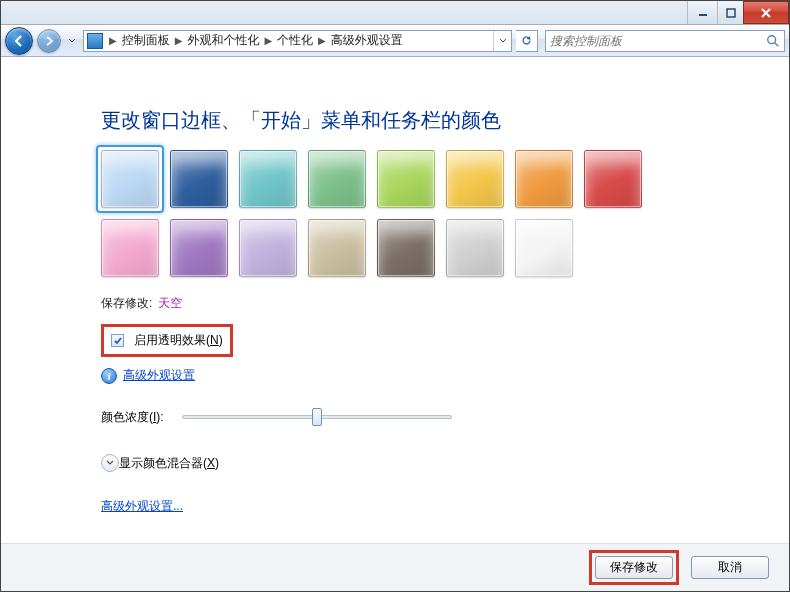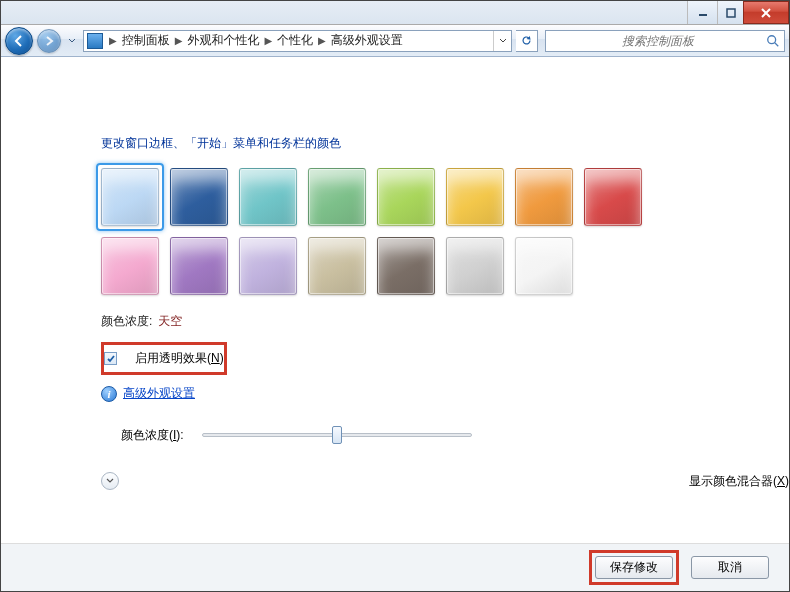--- a/index.html
+++ b/index.html
@@ -22,53 +22,53 @@
   .breadcrumb { flex: 1; height: 22px; background: #fff; border: 1px solid #8aa1bc; display: flex; align-items: center; font-size: 12px; color: #222; }
   .bc-icon { width:16px; height:16px; margin:0 3px; background: linear-gradient(#6bb0ee,#2a7ac2); border:1px solid #1c5a96; }
   .bc-sep { color:#555; padding:0 3px; font-size:10px; }
   .bc-item { padding: 9px 2px; }
   .bc-drop { width:18px; height:20px; border-left:1px solid #ccc; display:flex; align-items:center; justify-content:center; }
   
   .refresh { width:22px; height:22px; background:#fff; border:1px solid #8aa1bc; border-left:none; display:flex; align-items:center; justify-content:center; }
   .refresh svg { fill:#1f5fa8; }
   
   .search { width: 240px; height:22px; background:#fff; border:1px solid #8aa1bc; display:flex; align-items:center; padding:0 4px; margin-left:3px; }
-  .search input { flex:1; border:none; outline:none; font-size:12px; color:#888; font-style:italic; background:transparent;text-align:center; }
+  .search input { flex:1; border:none; outline:none; font-size:12px; color:#888; font-style:italic; background:transparent; }
   .search svg { fill:#4a7db8; }
   
   .menubar { height: 24px; background: linear-gradient(#f6f9fc, #e6eef7); border-bottom:1px solid #c5d3e3; display:flex; align-items:center; padding:0 4px; gap:1px; }
   .menu-item { padding: 3px 8px; }
   .menu-item u { text-decoration: underline; }
   
   .content { position:absolute; top:82px; bottom:48px; left:0; right:0; padding: 24px 0 0 100px; overflow:hidden; }
   
-  .heading { color:#003399; font-size:12px; margin-bottom:16px;margin-top:28px; }
+  .heading { color:#003399; font-size:20px; margin-bottom:16px; }
   
   .swatches { display:flex; flex-wrap: wrap; gap:11px; width: 580px; }
   .swatch { width:58px; height:58px; border-radius:3px; position:relative; cursor:pointer; border:1px solid rgba(0,0,0,.15); box-shadow: inset 0 0 0 1px rgba(255,255,255,.5), inset 0 12px 14px rgba(255,255,255,.55), 0 1px 2px rgba(0,0,0,.15); }
   .swatch.selected::before { content:''; position:absolute; inset:-6px; border:2px solid #3c9ae8; border-radius:4px; box-shadow:0 0 4px rgba(60,154,232,.6); }
   
   .row { margin-top:18px; display:flex; align-items:center; gap:6px; }
   .label-inline { color:#222; }
-  .value-gray { color:#7f1d1d; }
-  
-  .highlight-box { border: 3px solid #d03a2a; padding: 5px 0; display:inline-flex; align-items:center; gap:18px; margin-top:12px; }
+  .value-gray { color:#a21caf; }
+  
+  .highlight-box { border: 3px solid #d03a2a; padding: 5px 7px; display:inline-flex; align-items:center; gap:10px; margin-top:12px; }
   .checkbox { width:13px; height:13px; border:1px solid #7a9ec6; background:linear-gradient(#f3f8fd,#dbe8f6); display:flex; align-items:center; justify-content:center; }
   .checkbox svg { display:block; }
   
   .info-row { display:flex; align-items:center; gap:6px; margin-top:10px; }
   .info-icon { width:16px; height:16px; border-radius:50%; background: radial-gradient(circle at 35% 30%, #9fd0ff, #2a7ad6); display:flex; align-items:center; justify-content:center; color:#fff; font-weight:bold; font-style:italic; font-family:Georgia,serif; font-size:11px; border:1px solid #1b5aa6; }
   .link { color:#0645c8; text-decoration:underline; cursor:pointer; }
   
-  .slider-row { display:flex; align-items:center; gap:18px; margin-top:22px;margin-left:20px; }
+  .slider-row { display:flex; align-items:center; gap:18px; margin-top:22px; }
   .slider { width:270px; height:22px; position:relative; }
   .slider-track { position:absolute; top:9px; left:0; right:0; height:4px; background:#e6e9ed; border:1px solid #b8bfc8; border-radius:2px; }
   .slider-thumb { position:absolute; top:2px; left:50%; transform:translateX(-50%); width:10px; height:18px; background:linear-gradient(#f7faff,#d7e5f4); border:1px solid #6f91b6; border-radius:2px; }
   
-  .expander-row { display:flex; align-items:center; gap:6px; margin-top:26px;justify-content:space-between; }
+  .expander-row { display:flex; align-items:center; margin-top:26px; }
   .expander-btn { width:18px; height:18px; border-radius:50%; border:1px solid #aab6c4; background:linear-gradient(#fdfeff,#e6ecf3); display:flex; align-items:center; justify-content:center; }
   
   .adv-link { margin-top:26px; }
 
   .footer { position:absolute; bottom:0; left:0; right:0; height:48px; border-top:1px solid #ddd; background:#f1f4f7; display:flex; align-items:center; justify-content:flex-end; gap:12px; padding:0 20px; }
   .btn { min-width:78px; height:23px; border:1px solid #8a97a6; background:linear-gradient(#fdfdfe,#e5e9ee); border-radius:3px; font-size:12px; cursor:pointer; padding:0 14px; }
   .btn-highlight { border: 3px solid #d03a2a; padding:3px; }
 </style>
 </head>
 <body>
@@ -158,21 +158,21 @@
         <div class="swatch" style="background: linear-gradient(150deg, rgb(248, 199, 224), rgb(244, 169, 207) 55%, rgb(220, 152, 186));"></div>
         <div class="swatch" style="background: linear-gradient(150deg, rgb(193, 167, 215), rgb(160, 120, 194) 55%, rgb(144, 108, 175));"></div>
         <div class="swatch" style="background: linear-gradient(150deg, rgb(214, 205, 234), rgb(192, 178, 222) 55%, rgb(173, 160, 200));"></div>
         <div class="swatch" style="background: linear-gradient(150deg, rgb(220, 213, 193), rgb(201, 191, 160) 55%, rgb(181, 172, 144));"></div>
         <div class="swatch" style="background: linear-gradient(150deg, rgb(169, 161, 156), rgb(122, 110, 102) 55%, rgb(110, 99, 92));"></div>
         <div class="swatch" style="background: linear-gradient(150deg, rgb(224, 224, 224), rgb(208, 208, 208) 55%, rgb(187, 187, 187));"></div>
         <div class="swatch" style="background: linear-gradient(150deg, rgb(248, 248, 248), rgb(244, 244, 244) 55%, rgb(220, 220, 220));"></div>
       </div>
 
     <div class="row">
-      <span class="label-inline">颜色浓度:</span>
+      <span class="label-inline">保存修改:</span>
       <span class="value-gray">天空</span>
     </div>
 
     <div class="highlight-box">
       <div class="checkbox">
         <svg width="10" height="10">
             <path d="M2 5 L4 7 L8 2" stroke="#1d5fa8" stroke-width="1.8" fill="none"></path>
           </svg>
       </div>
       <span><span>启用透明效果</span>(<u>N</u>)</span>
@@ -193,20 +193,23 @@
 
     <div class="expander-row">
       <div class="expander-btn">
         <svg width="8" height="8">
             <path d="M1 2 L4 5 L7 2" stroke="#555" stroke-width="1.2" fill="none"></path>
           </svg>
       </div>
       <span><span>显示颜色混合器</span>(<u>X</u>)</span>
     </div>
 
+    <div class="adv-link">
+      <span class="link">高级外观设置...</span>
+    </div>
   </div>
 
   <div class="footer">
     <div class="btn-highlight">
       <button class="btn">保存修改</button>
     </div>
     <button class="btn">取消</button>
   </div>
 
 </div>

